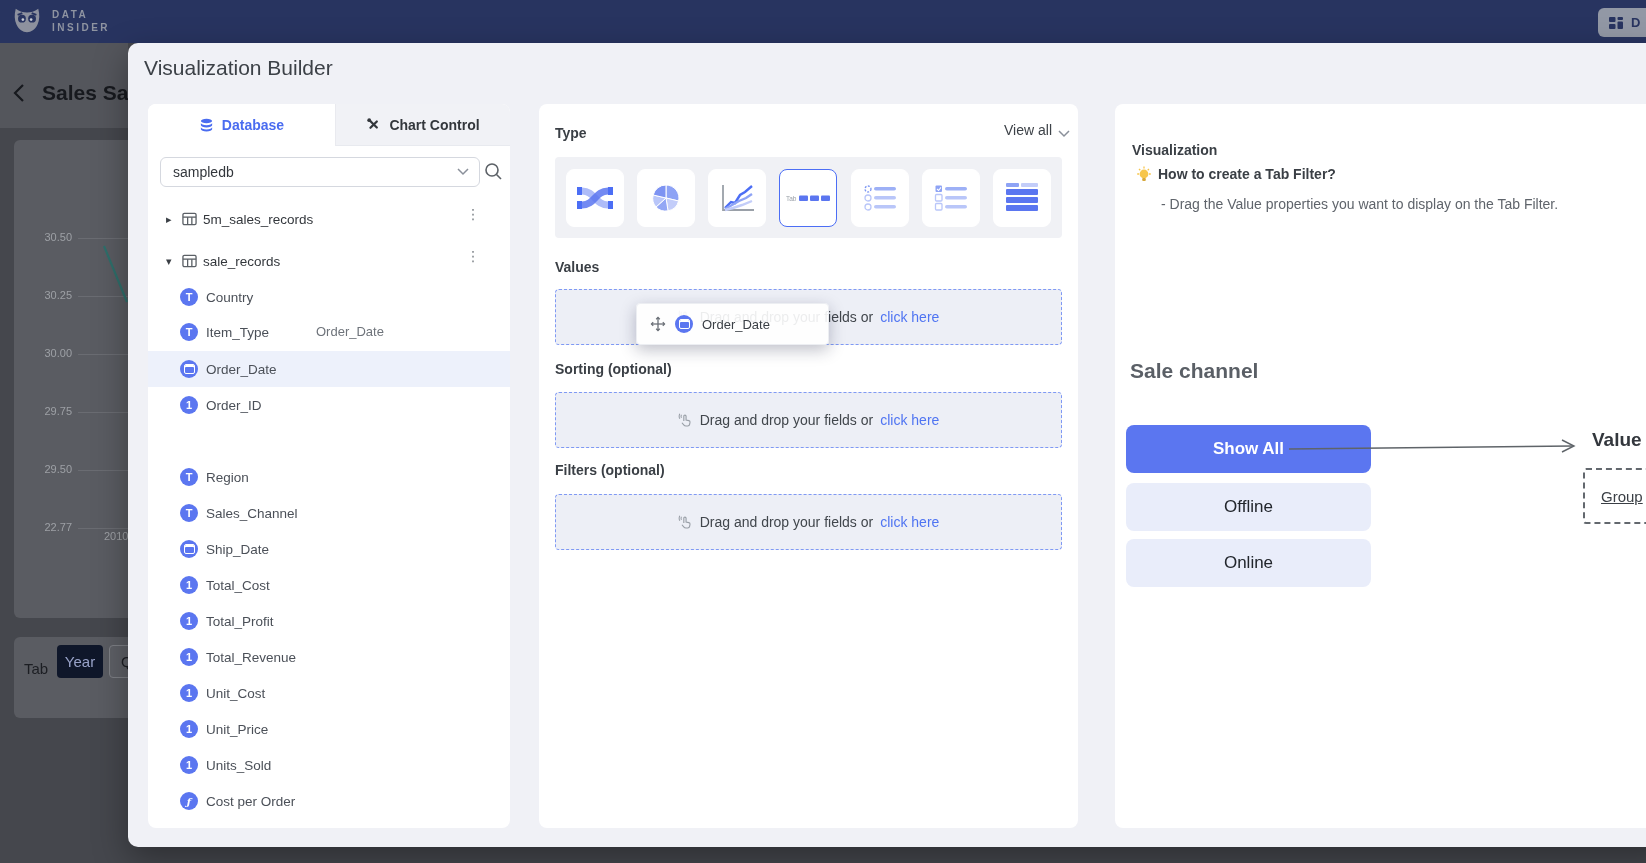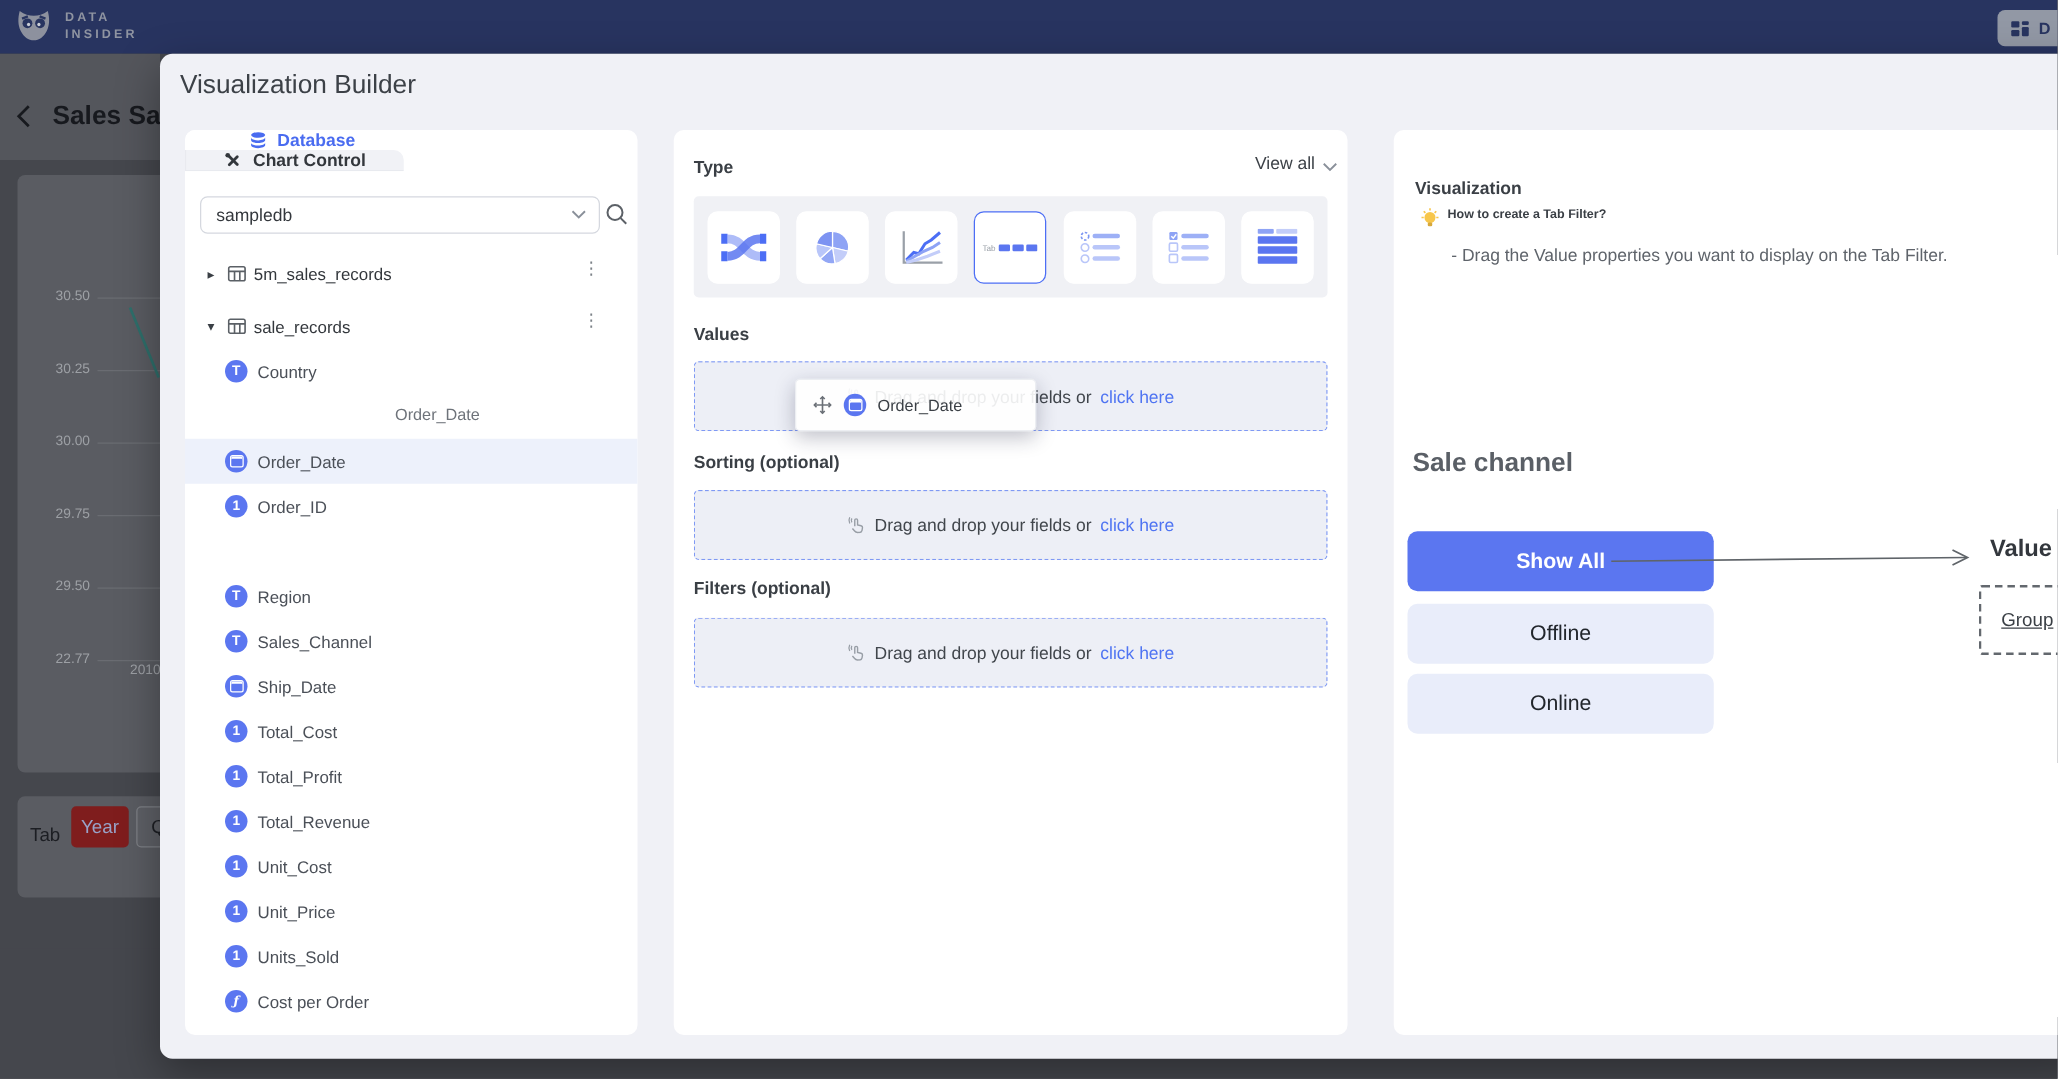--- a/index.html
+++ b/index.html
@@ -17,33 +17,33 @@
   .bg-header { position:absolute; left:0; top:0; width:128px; height:85px; background:#54565c; }
   .bg-back { position:absolute; left:12px; top:40px; }
   .bg-title { position:absolute; left:42px; top:38px; font-size:21px; font-weight:bold; color:#17191e; white-space:nowrap; }
   .chart-panel { position:absolute; left:14px; top:97px; width:114px; height:478px; background:#5a5c62; border-radius:6px 0 0 6px; }
   .gridline { position:absolute; left:64px; width:50px; height:1px; background:#6a6c72; }
   .ytick { position:absolute; left:14px; width:44px; text-align:right; font-size:11px; color:#9da0a5; }
   .xtick { position:absolute; left:90px; top:390px; font-size:11px; color:#9da0a5; }
   .tab-panel { position:absolute; left:14px; top:594px; width:114px; height:81px; background:#5a5c62; border-radius:6px 0 0 6px; }
   .bg-tab-label { position:absolute; left:10px; top:23px; font-size:15px; color:#1c1e23; }
   .bg-btn { position:absolute; top:8px; height:33px; border-radius:4px; font-size:15px; display:flex; align-items:center; justify-content:center; }
-  .bg-btn.year { left:43px; width:46px; background:#7f1d1d; color:#99a3c9; }
+  .bg-btn.year { left:43px; width:46px; background:#0f172a; color:#99a3c9; }
   .bg-btn.quarter { left:95px; width:44px; background:#5e6066; border:1px solid #7e8086; color:#1c1e23; }
 
   
   .modal { position:absolute; left:128px; top:43px; width:1542px; height:804px; background:#f0f1f6; border-radius:10px 0 0 10px; box-shadow:0 12px 34px rgba(0,0,0,.35); }
   .modal-title { position:absolute; left:144px; top:56px; font-size:21px; font-weight:500; color:#3c4147; }
   .card { position:absolute; top:104px; height:724px; background:#fff; border-radius:8px; }
   .card.left { left:148px; width:362px; }
   .card.mid { left:539px; width:539px; }
   .card.right { left:1115px; width:560px; }
 
   
-  .tabs { position:absolute; left:0; top:0; width:362px; height:42px; display:flex;flex-direction:column; }
+  .tabs { position:absolute; left:0; top:0; width:362px; height:42px; display:flex; }
   .tab { display:flex; align-items:center; justify-content:center; gap:8px; font-size:14px; font-weight:bold; cursor:pointer; }
   .tab.active { width:187px; background:#fff; color:#4a6cf0; border-radius:8px 0 0 0; }
   .tab.inactive { width:175px; background:#f1f2f6; color:#33373c; border-radius:0 8px 0 0; border-bottom:1px solid #e8eaef; border-left:1px solid #e9eaef; }
   .ds-select { position:absolute; left:12px; top:53px; width:320px; height:30px; border:1px solid #d5d8df; border-radius:6px; background:#fff; display:flex; align-items:center; padding:0 10px 0 12px; font-size:14px; color:#33373c; cursor:pointer; }
   .ds-select .spacer { flex:1; }
   .search-btn { position:absolute; left:336px; top:58px; cursor:pointer; }
   .tree-row { position:absolute; left:0; width:362px; height:36px; display:flex; align-items:center; gap:6px; padding-left:18px; font-size:13.5px; color:#33373c; cursor:pointer; }
   .tw { width:10px; color:#3a3f45; font-size:11px; }
   .kebab { position:absolute; right:30px; top:8px; width:14px; height:20px; text-align:center; color:#7c8288; font-size:14px; letter-spacing:0; line-height:10px; cursor:pointer; }
   .field-row { position:absolute; left:0; width:362px; height:36px; display:flex; align-items:center; gap:8px; padding-left:32px; font-size:13.5px; color:#4b5058; cursor:pointer; }
@@ -61,21 +61,21 @@
   .type-strip { position:absolute; left:16px; top:53px; width:507px; height:81px; background:#f0f1f5; border-radius:4px; display:flex; align-items:center; justify-content:space-between; padding:0 11px; }
   .tile { width:58px; height:58px; background:#fff; border-radius:8px; display:flex; align-items:center; justify-content:center; cursor:pointer; border:1px solid #fff; }
   .tile.selected { border:1.6px solid #4c6ef5; }
   .dropzone { position:absolute; left:16px; width:507px; height:56px; background:#edeff6; border:1.6px dashed #7f99f4; border-radius:4px; display:flex; align-items:center; justify-content:center; gap:7px; font-size:14px; color:#41464c; cursor:pointer; }
   .dz-link { color:#4f74f2; cursor:pointer; }
   .chip { position:absolute; left:97px; top:199px; width:193px; height:42px; background:rgba(255,255,255,.9); border:1px solid #eceef2; border-radius:4px; box-shadow:0 5px 16px rgba(25,30,60,.28); display:flex; align-items:center; gap:9px; padding:0 13px; font-size:13px; color:#3a3f45; cursor:grabbing; z-index:3; }
 
   
   .viz-label { position:absolute; left:17px; top:38px; font-size:14px; font-weight:bold; color:#3a3f45; }
   .tip-bulb { position:absolute; left:21px; top:62px; }
-  .tip-title { position:absolute; left:43px; top:62px; font-size:10px; font-weight:bold; color:#3a3f45; }
+  .tip-title { position:absolute; left:43px; top:62px; font-size:14px; font-weight:bold; color:#3a3f45; }
   .tip-body { position:absolute; left:46px; top:92px; font-size:14px; color:#5f646b; }
   .preview-title { position:absolute; left:15px; top:255px; font-size:21px; font-weight:600; color:#5a5f66; }
   .opt-btn { position:absolute; left:11px; width:245px; height:48px; border-radius:8px; background:#e9edfa; color:#22262c; font-size:17px; display:flex; align-items:center; justify-content:center; cursor:pointer; }
   .opt-btn.primary { background:#5b76f0; color:#fff; font-weight:bold; }
   .anno-arrow { position:absolute; left:172px; top:331px; }
   .anno-head { position:absolute; left:477px; top:325px; font-size:19px; font-weight:bold; color:#33373d; white-space:nowrap; }
   .anno-box { position:absolute; left:468px; top:364px; width:110px; height:56px; border:2px dashed #63686e; border-radius:3px; display:flex; align-items:center; padding-left:16px; }
   .anno-link { font-size:15px; color:#3a3f45; text-decoration:underline; white-space:nowrap; cursor:pointer; }
 </style>
 </head>
@@ -199,20 +199,24 @@
         <line x1="10.5" y1="5" x2="10.5" y2="13" stroke="#5b6066" stroke-width="1.4"></line>
       </svg>
       <span>sale_records</span>
       <span class="kebab">⋮</span>
     </div>
 
     <div class="field-row" style="top:175px">
         <span class="ficon text"></span>
         <span>Country</span>
       </div>
+    <div class="field-row" style="top:210px">
+        <span class="ficon text"></span>
+        <span>Item_Type</span>
+      </div>
     <div class="field-row hl" style="top:247px">
         <span class="ficon date"></span>
         <span>Order_Date</span>
       </div>
     <div class="field-row" style="top:283px">
         <span class="ficon number"></span>
         <span>Order_ID</span>
       </div>
     <div class="field-row" style="top:355px">
         <span class="ficon text"></span>

